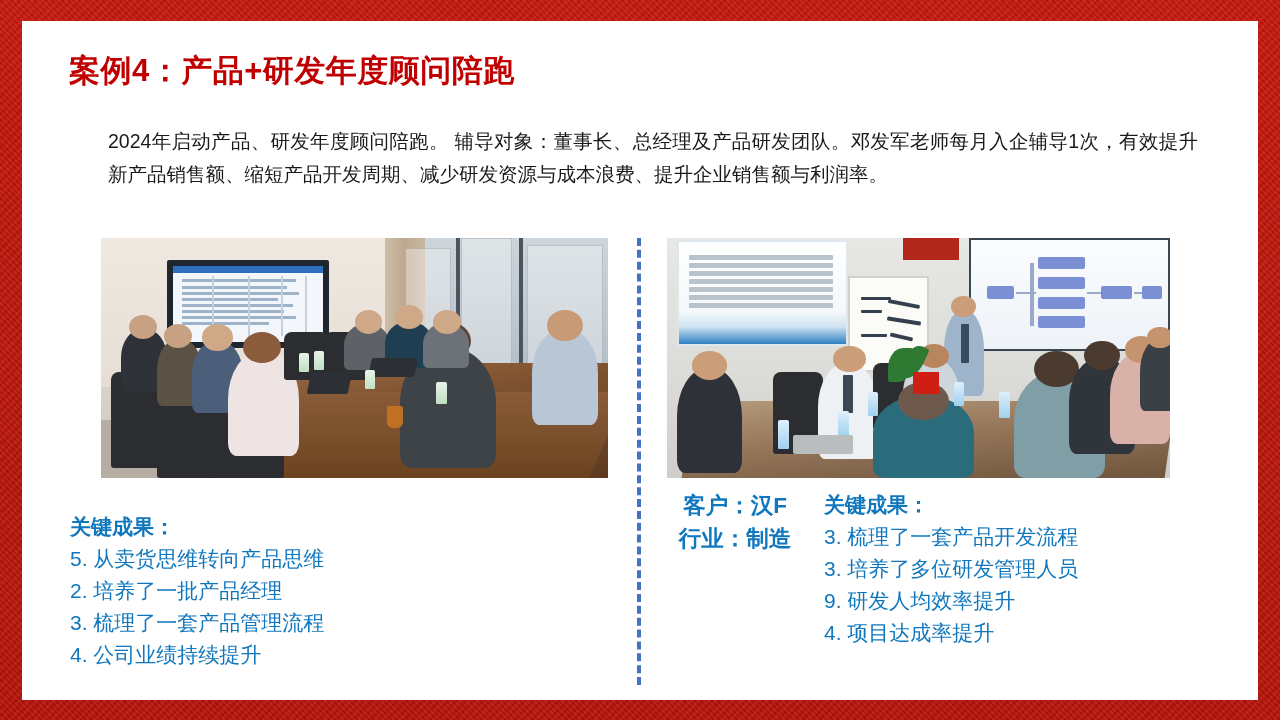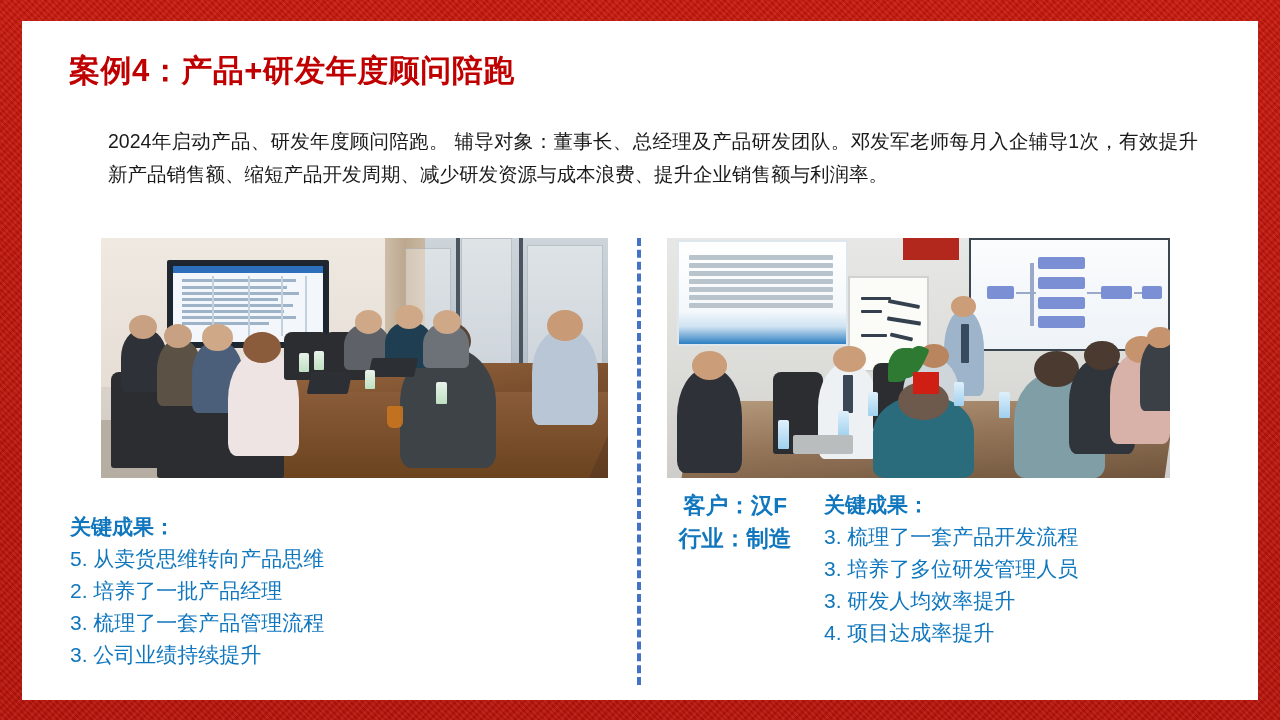--- a/index.html
+++ b/index.html
@@ -310,32 +310,32 @@
     </div>
 
     <div class="divider"></div>
 
     <div class="caption caption-left">
       <div class="results results-left">
         <div class="results-title">关键成果：</div>
         <div class="res-item">5. 从卖货思维转向产品思维</div>
         <div class="res-item">2. 培养了一批产品经理</div>
         <div class="res-item">3. 梳理了一套产品管理流程</div>
-        <div class="res-item">3. 公司业绩持续提升</div>
+        <div class="res-item">4. 公司业绩持续提升</div>
       </div>
     </div>
 
     <div class="caption caption-right">
       <div class="client-box client-box-right">
         <div>客户：汉F</div>
         <div>行业：制造</div>
       </div>
       <div class="results results-right">
         <div class="results-title">关键成果：</div>
         <div class="res-item">3. 梳理了一套产品开发流程</div>
         <div class="res-item">3. 培养了多位研发管理人员</div>
-        <div class="res-item">3. 研发人均效率提升</div>
+        <div class="res-item">9. 研发人均效率提升</div>
         <div class="res-item">4. 项目达成率提升</div>
       </div>
     </div>
 
   </div>
 </div>
 
 </body></html>

